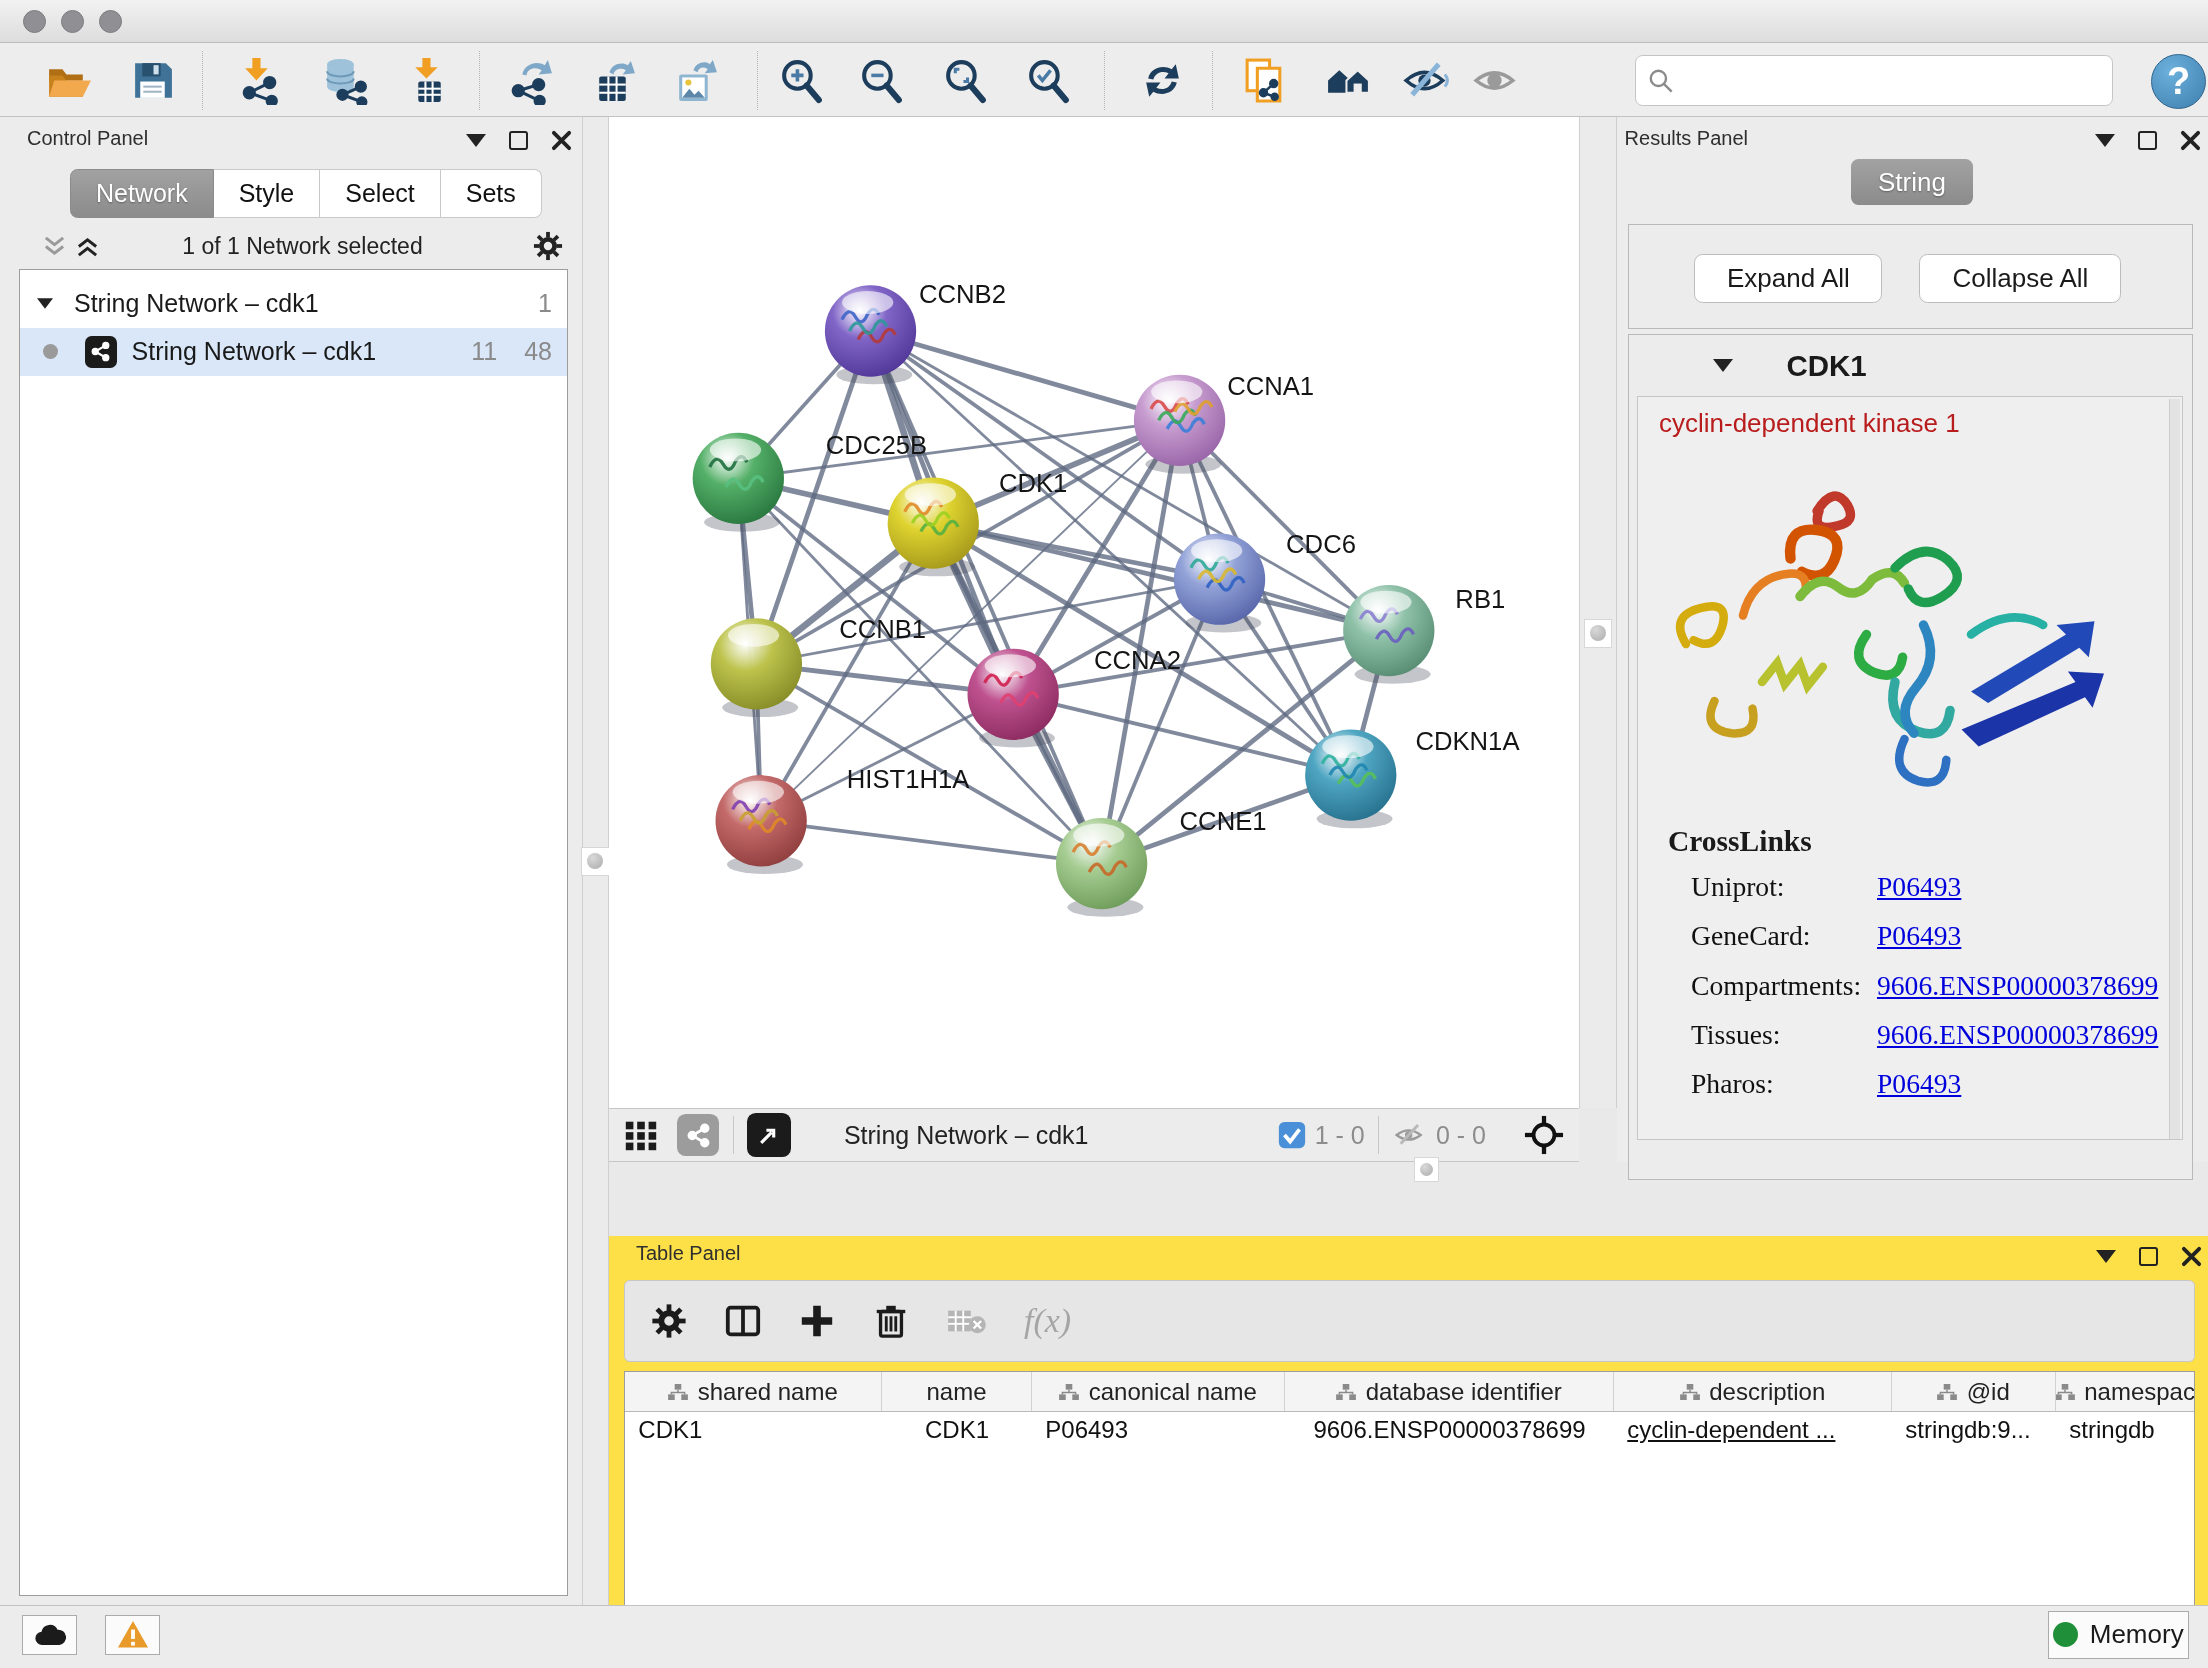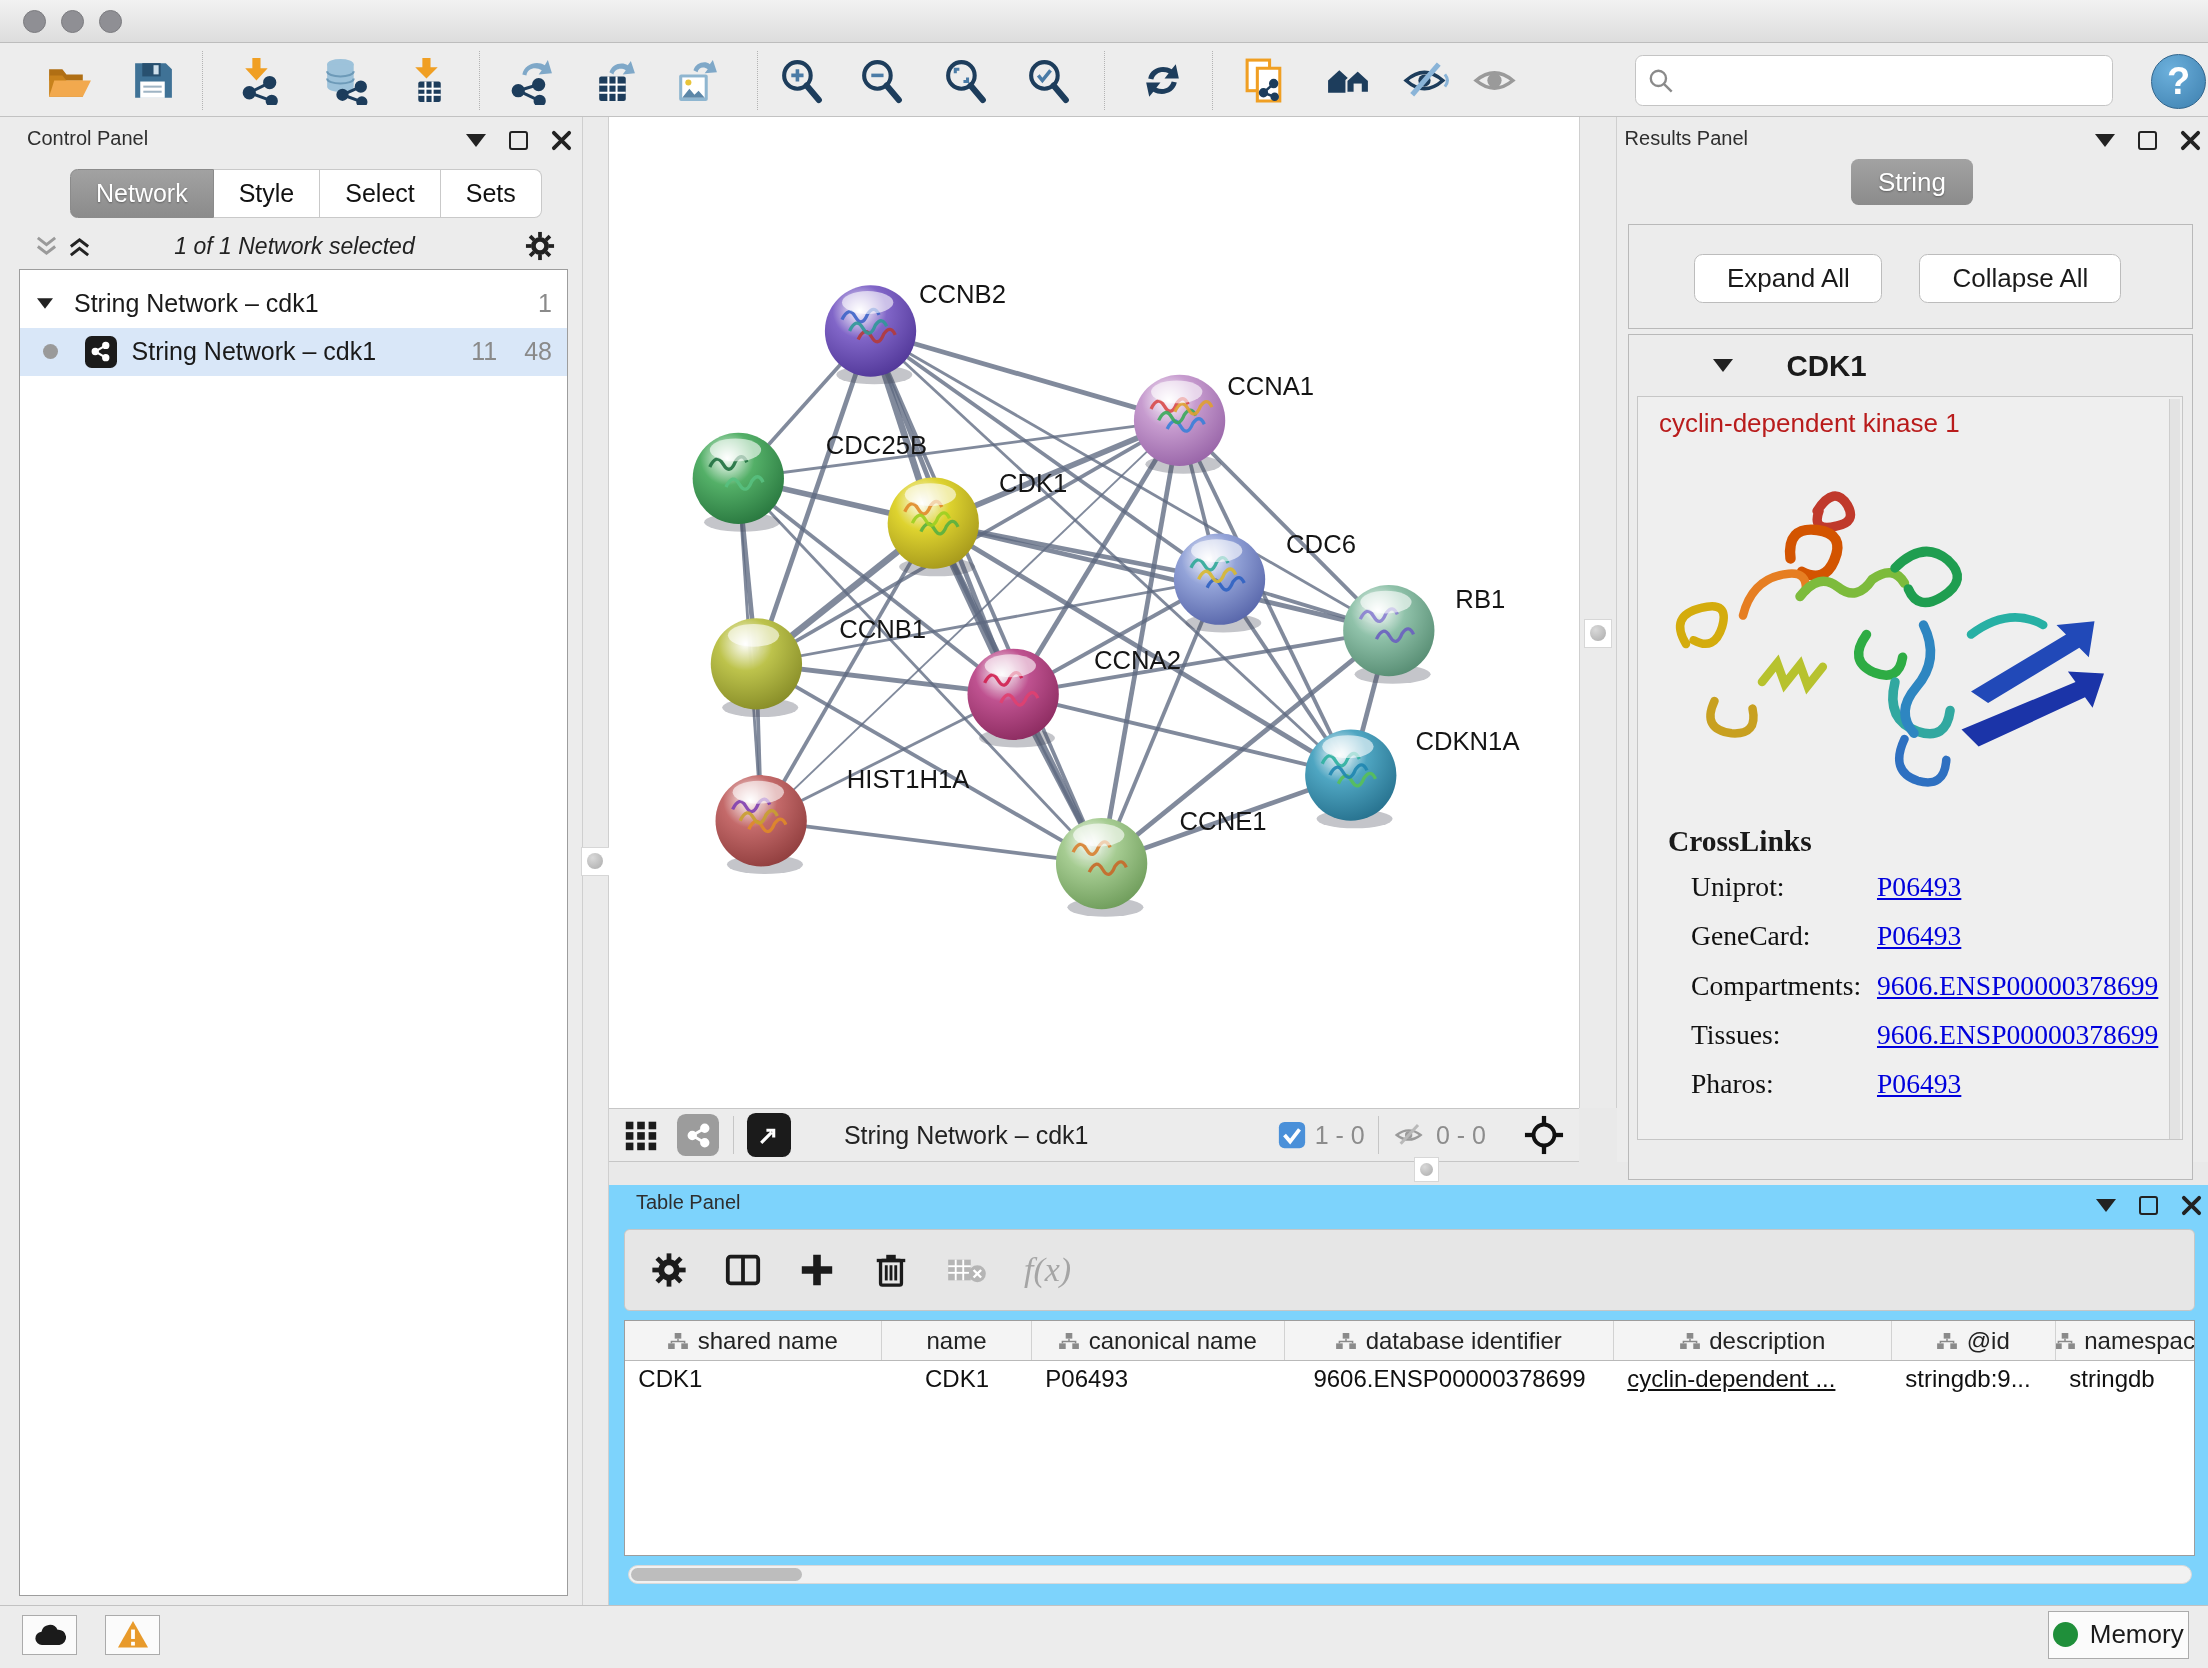--- a/index.html
+++ b/index.html
@@ -30,21 +30,21 @@
   .tri-down { width:0; height:0; border-left:10.5px solid transparent; border-right:10.5px solid transparent; border-top:13.3px solid #222; }
   .sq { width:19px; height:19px; border:2.9px solid #222; border-radius:2.9px; background:transparent; }
 
   #control-panel { left:0; top:117px; width:582px; height:1488px; background:#ececec; }
   #cp-tabs { left:70px; top:52px; display:flex;border-radius:18px; }
   .tab-btn { height:49px; padding:0 25px; background:#ffffff; border:1px solid #c9c9c9; border-left:none;
     font-size:25px; display:flex; align-items:center; color:#111; }
   .tab-btn:first-child { border-left:1px solid #c9c9c9; border-radius:7.6px 0 0 7.6px; }
   .tab-btn:last-child { border-radius:0 7.6px 7.6px 0; }
   .tab-btn.sel { background:linear-gradient(#a2a2a2,#8b8b8b); color:#ffffff; border-color:#8b8b8b; text-shadow:0 1px 1.9px rgba(0,0,0,.35); }
-  #cp-inforow { left:0; top:112px; width:582px; height:34px; display:flex; align-items:center;font-style:italic; }
+  #cp-inforow { left:8px; top:112px; width:582px; height:34px; display:flex; align-items:center; }
   #cp-tree { left:19px; top:152px; width:549px; height:1327px; background:#ffffff; border:1.9px solid #9d9d9d; }
   .tree-row { height:48px; display:flex; align-items:center; font-size:25px; }
   .tree-row.selrow { background:#d9e7f8; }
   .tree-count { color:#8a8a8a; }
   .share-badge { width:32px; height:32px; border-radius:6.7px; background:#1b1b1b; display:flex; align-items:center; justify-content:center; }
 
   
   .vsplit { background:#ebebeb; border-left:1px solid #cfcfcf; border-right:1px solid #cfcfcf; }
   .split-handle { width:28.5px; height:28.5px; background:#ffffff; border:1px solid #d7d7d7; display:flex; align-items:center; justify-content:center; }
   .split-dot { width:16px; height:16px; border-radius:50%; background:radial-gradient(circle at 35% 30%, #d9d9d9, #ababab); }
@@ -70,21 +70,21 @@
   #rp-inner { left:7.6px; top:61px; width:546px; height:744px; border:1px solid #c6c6c6; background:#efefef; }
   #rp-desc { left:21px; top:11.4px; font-size:26px; color:#b91c1c; }
   #crosslinks { font-family:"Liberation Serif", serif; }
   #cl-title { left:30px; top:428px; font-size:29.5px; font-weight:bold; font-family:"Liberation Serif", serif; }
   .cl-row { left:53px; width:476px; height:49px; display:flex; font-size:27.6px; font-family:"Liberation Serif", serif; }
   .cl-label { width:186px; color:#111; }
   .cl-link { color:#0000dd; text-decoration:underline; }
   #rp-scroll { right:1.9px; top:1.9px; width:11.4px; height:740px; background:#e3e3e3; border-left:1px solid #cdcdcd; }
 
   
-  #table-panel { left:609px; top:1185px; width:1600px; height:424px; background:#7dd3fc; }
+  #table-panel { left:609px; top:1236px; width:1600px; height:424px; background:#fde047; }
   #tp-toolbar { left:15px; top:44px; width:1571px; height:82px; background:#e6e6e6; border:1px solid #c6c6c6;
     border-radius:5.7px; display:flex; align-items:center; gap:36px; padding-left:25px; }
   #tp-table { left:15px; top:135px; width:1571px; height:236px; background:#ffffff; border:1.9px solid #9d9d9d; overflow:hidden; }
   #tp-head { display:flex; height:40px; background:#f4f4f4; border-bottom:1px solid #b9b9b9; }
   .th { display:flex; align-items:center; justify-content:center; gap:9.5px; font-size:24px; color:#222;
     border-right:1px solid #d2d2d2; overflow:hidden; white-space:nowrap; flex-shrink:0; }
   #tp-row { display:flex; height:38px; }
   .td { font-size:24px; color:#111; padding:3.8px 13.3px; overflow:hidden; white-space:nowrap; flex-shrink:0; }
   #tp-hscroll { left:19px; top:380px; width:1564px; height:19px; background:#f1f1f1; border:1px solid #d9d9d9; border-radius:9.5px; }
   #tp-thumb { left:1.9px; top:1.9px; width:171px; height:13.3px; background:#bdbdbd; border-radius:7.6px; }

